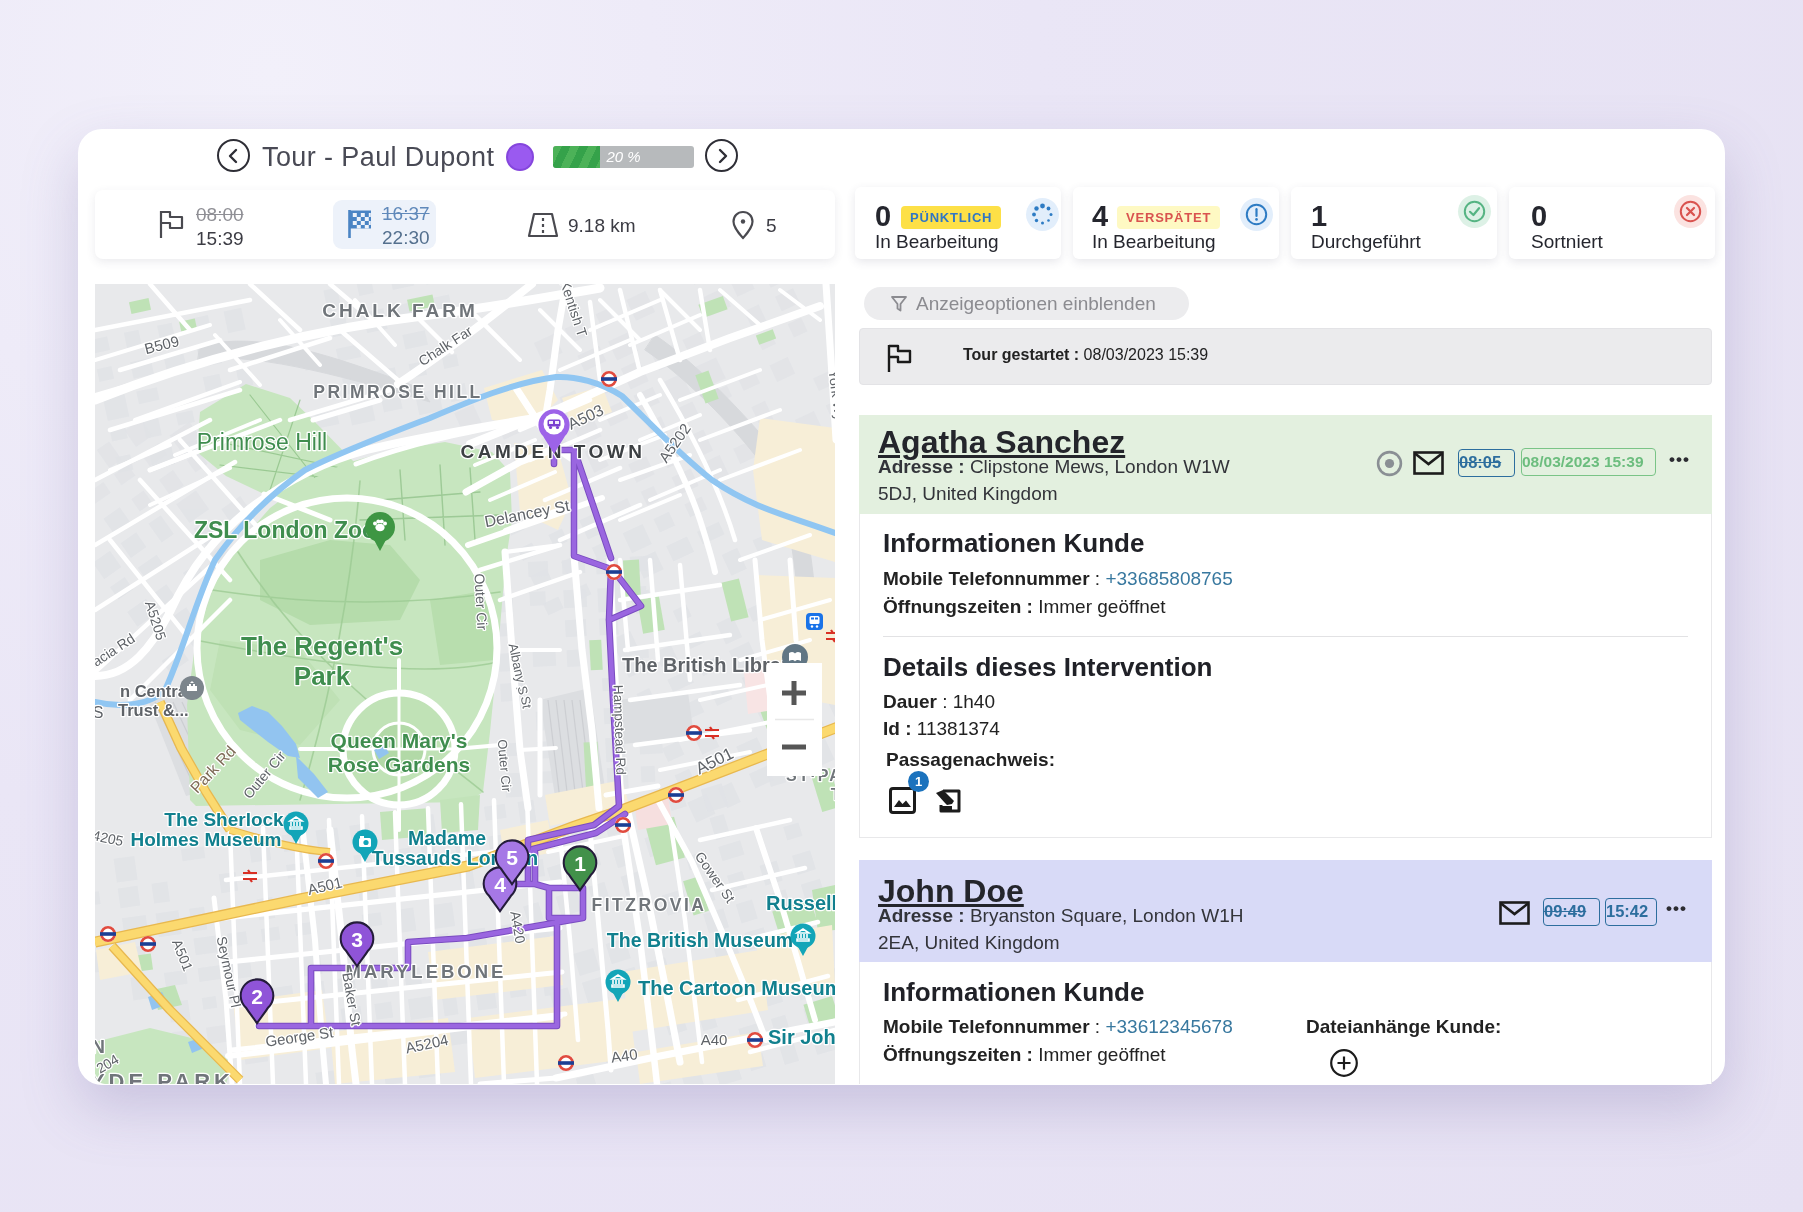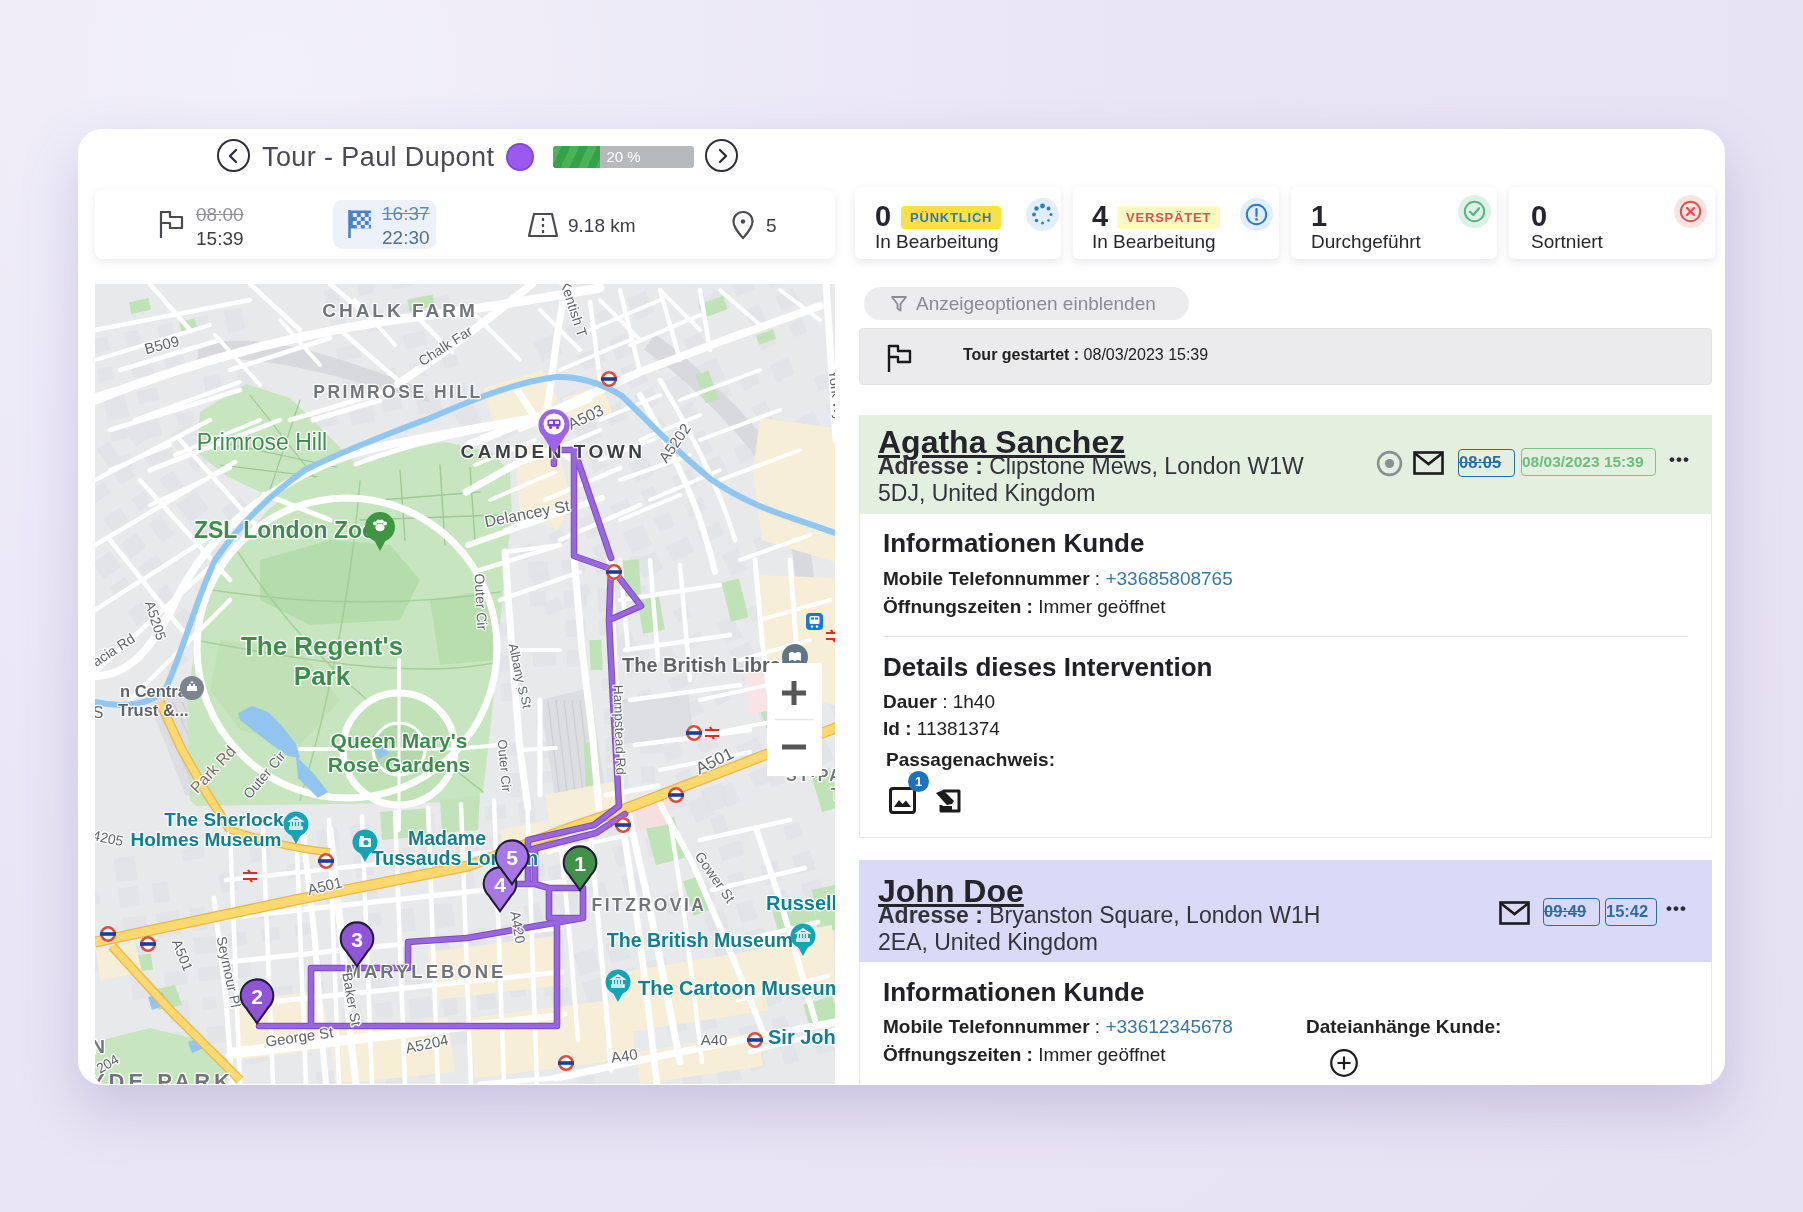--- a/index.html
+++ b/index.html
@@ -17,21 +17,21 @@
 }
 
 .circbtn { width:33px; height:33px; border:2.4px solid #2e2e36; border-radius:50%; }
 .circbtn svg { display:block; margin:5px auto; }
 .title { font-size:27px; color:#494a55; letter-spacing:0.4px; white-space:nowrap; }
 .pdot { width:28px; height:28px; border-radius:50%; background:#9a5af0; border:2px solid #8546dd; }
 .pbar { width:141px; height:22px; border-radius:3px; background:#b7babc; overflow:hidden; }
 .pbar .fill { position:absolute; left:0; top:0; width:47px; height:22px;
   background:repeating-linear-gradient(115deg, #4cb258 0 8px, #35a24a 8px 16px); }
 .pbar .pct { position:absolute; left:0; top:0; width:141px; text-align:center; line-height:22px;
-  color:#fff; font-size:15px; }
+  color:#fff; font-size:15px;font-style:italic; }
 
 .statbar { left:95px; top:190px; width:740px; height:69px; background:#fff; border-radius:8px;
   box-shadow:0 3px 10px rgba(60,60,90,0.10); }
 .st { font-size:19px; color:#3c3c44; }
 .strike { color:#8f8f95; text-decoration:line-through; }
 .bluebox { left:333px; top:200px; width:103px; height:49px; background:#edf2fa; border-radius:9px; }
 .bluet { font-size:19px; color:#54708e; }
 
 .scard { top:187px; width:206px; height:72px; background:#fff; border-radius:6px;
   box-shadow:0 3px 10px rgba(60,60,90,0.12); }
@@ -43,21 +43,21 @@
 .fpill { left:864px; top:287px; width:325px; height:33px; background:#ececee; border-radius:17px;
   color:#8b8b90; font-size:19px; }
 
 .gbar { left:859px; top:328px; width:853px; height:57px; background:#ebebed; border-radius:4px;
   border:1px solid #e3e3e6; }
 .gbart { font-size:16px; color:#222; }
 
 .hdr-green { left:859px; top:415px; width:853px; height:99px; background:#e3f0df; }
 .hdr-purple { left:859px; top:860px; width:853px; height:102px; background:#d8daf7; }
 .cname { font-size:32px; font-weight:bold; color:#24252b;text-decoration:underline; }
-.caddr { font-size:23px; color:#33343a; line-height:27px; }
+.caddr { font-size:19px; color:#33343a; line-height:27px; }
 .cbody1 { left:859px; top:514px; width:853px; height:324px; background:#fff;
   border:1px solid #e8e8ea; border-top:none; }
 .cbody2 { left:859px; top:962px; width:853px; height:122px; background:#fff;
   border-left:1px solid #e8e8ea; border-right:1px solid #e8e8ea; }
 .h2 { font-size:26px; font-weight:bold; color:#202127; }
 .lbl { font-size:19px; color:#222; }
 .lbl b { font-weight:bold; }
 .link { color:#38789f; }
 .timebox { border:1.6px solid; border-radius:4px; font-size:16.5px; font-weight:bold;
   height:28px; line-height:25px; text-align:left; }

